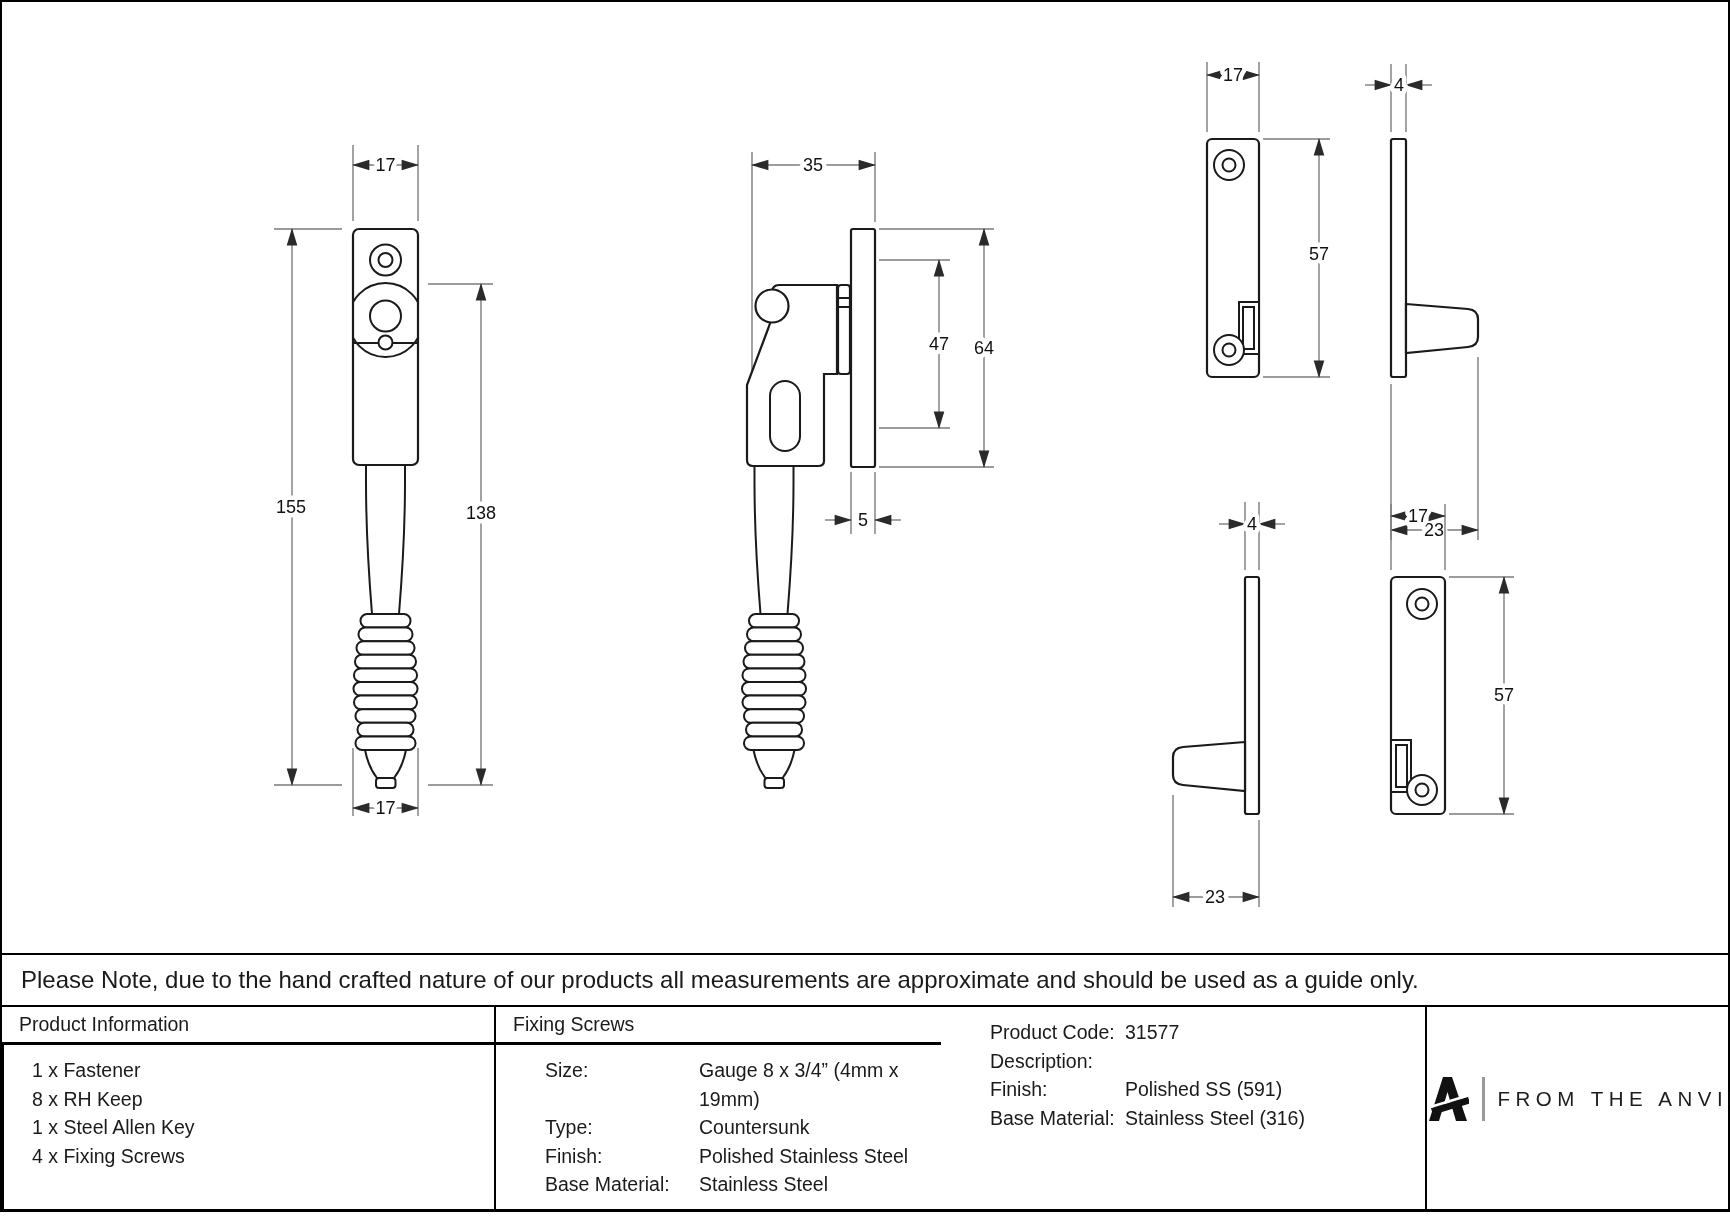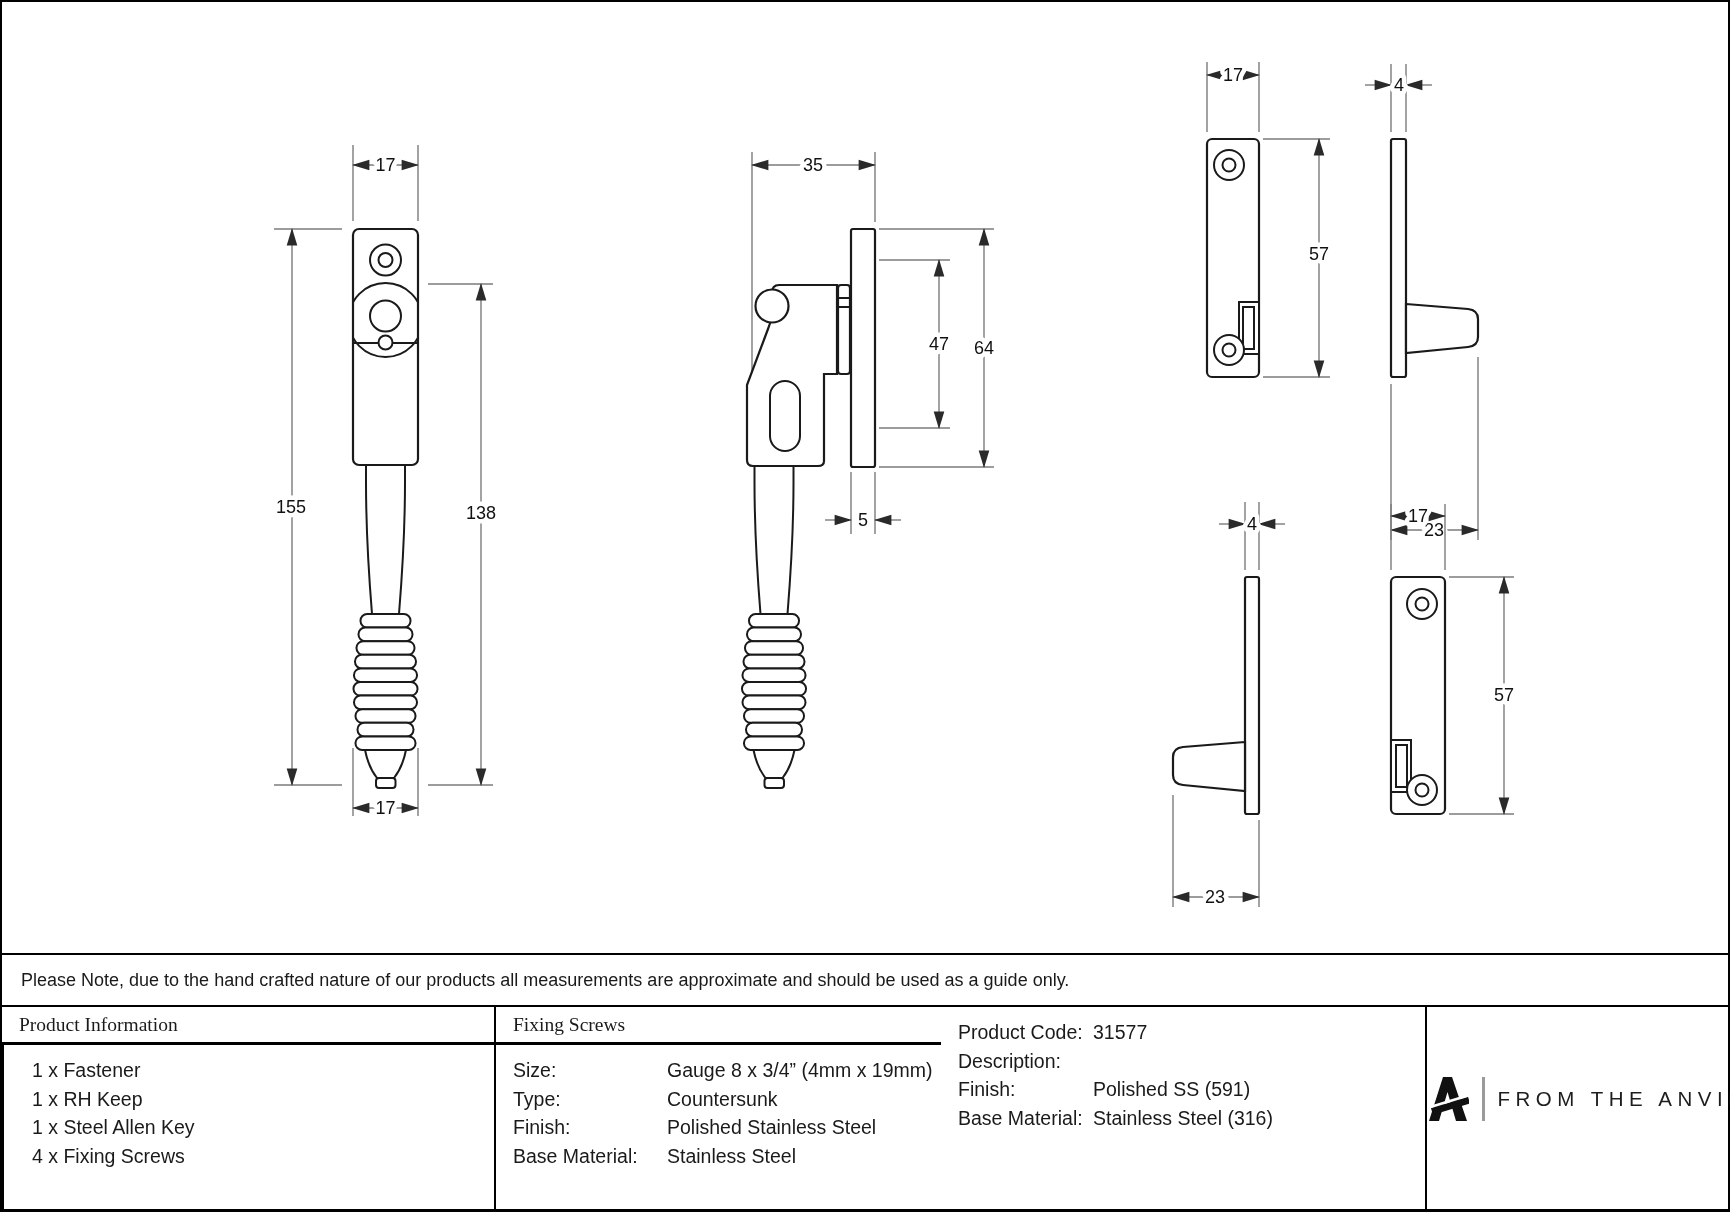--- a/index.html
+++ b/index.html
@@ -10,27 +10,27 @@
   .part{fill:#fff;stroke:#1a1a1a;stroke-width:2.2;}
   .part-thin{fill:#fff;stroke:#1a1a1a;stroke-width:2;}
   .pline{fill:none;stroke:#1a1a1a;stroke-width:2;}
   .dim{stroke:#7b7b7b;stroke-width:1.4;fill:none;}
   .dim-label{font-family:"Liberation Sans",sans-serif;font-size:18px;fill:#111;
              paint-order:stroke;stroke:#fff;stroke-width:9px;stroke-linejoin:round;
              text-anchor:middle;dominant-baseline:central;}
   
   .bottom{position:absolute;left:0;top:951px;right:0;bottom:0;display:flex;flex-direction:column;}
   .note-row{border-top:2px solid #000;height:50px;display:flex;align-items:center;
-            padding-left:19px;font-size:18px;}
+            padding-left:19px;font-size:24px;}
   .spec-table{flex:1;border-top:2px solid #000;display:grid;
               grid-template-columns:492px 447px 484px 1fr;grid-template-rows:38px 1fr;}
-  .hcell{border-bottom:3px solid #000;display:flex;align-items:center;padding-left:17px;font-size:19.5px;font-family:Liberation Serif, serif;}
+  .hcell{border-bottom:3px solid #000;display:flex;align-items:center;padding-left:17px;font-size:19.5px;}
   .cell{padding-top:11px;font-size:19.5px;}
   .bl{border-left:2px solid #000;}
-  .kv-row{display:flex;line-height:28.5px;}
+  .kv-row{display:flex;line-height:28.5px;margin-left:32px;}
   .kv-row .k{padding-left:17px;flex:0 0 135px;}
   .kv-row.wide .k{flex:0 0 154px;}
   .list-line{line-height:28.5px;padding-left:28px;}
   .logo-cell{grid-row:1 / 3;grid-column:4;display:flex;align-items:center;justify-content:center;}
   .logo-wrap{display:flex;align-items:center;gap:13px;margin-top:-18px;}
   .logo-bar{width:2.5px;height:44px;background:#9a9a9a;}
   .logo-text{font-size:20.5px;letter-spacing:5.5px;color:#1d1d1d;white-space:nowrap;}
 </style>
 </head>
 <body>
@@ -288,21 +288,21 @@
           <span class="v">Polished SS (591)</span>
         </div>
         <div class="kv-row">
           <span class="k">Base Material:</span>
           <span class="v">Stainless Steel (316)</span>
         </div>
       </div>
 
       <div class="cell bl">
         <div class="list-line">1 x Fastener</div>
-        <div class="list-line">1 x RH Keep</div>
+        <div class="list-line">8 x RH Keep</div>
         <div class="list-line">1 x Steel Allen Key</div>
         <div class="list-line">4 x Fixing Screws</div>
       </div>
 
       <div class="cell bl">
         <div class="kv-row wide">
           <span class="k">Size:</span>
           <span class="v">Gauge 8 x 3/4” (4mm x 19mm)</span>
         </div>
         <div class="kv-row wide">

